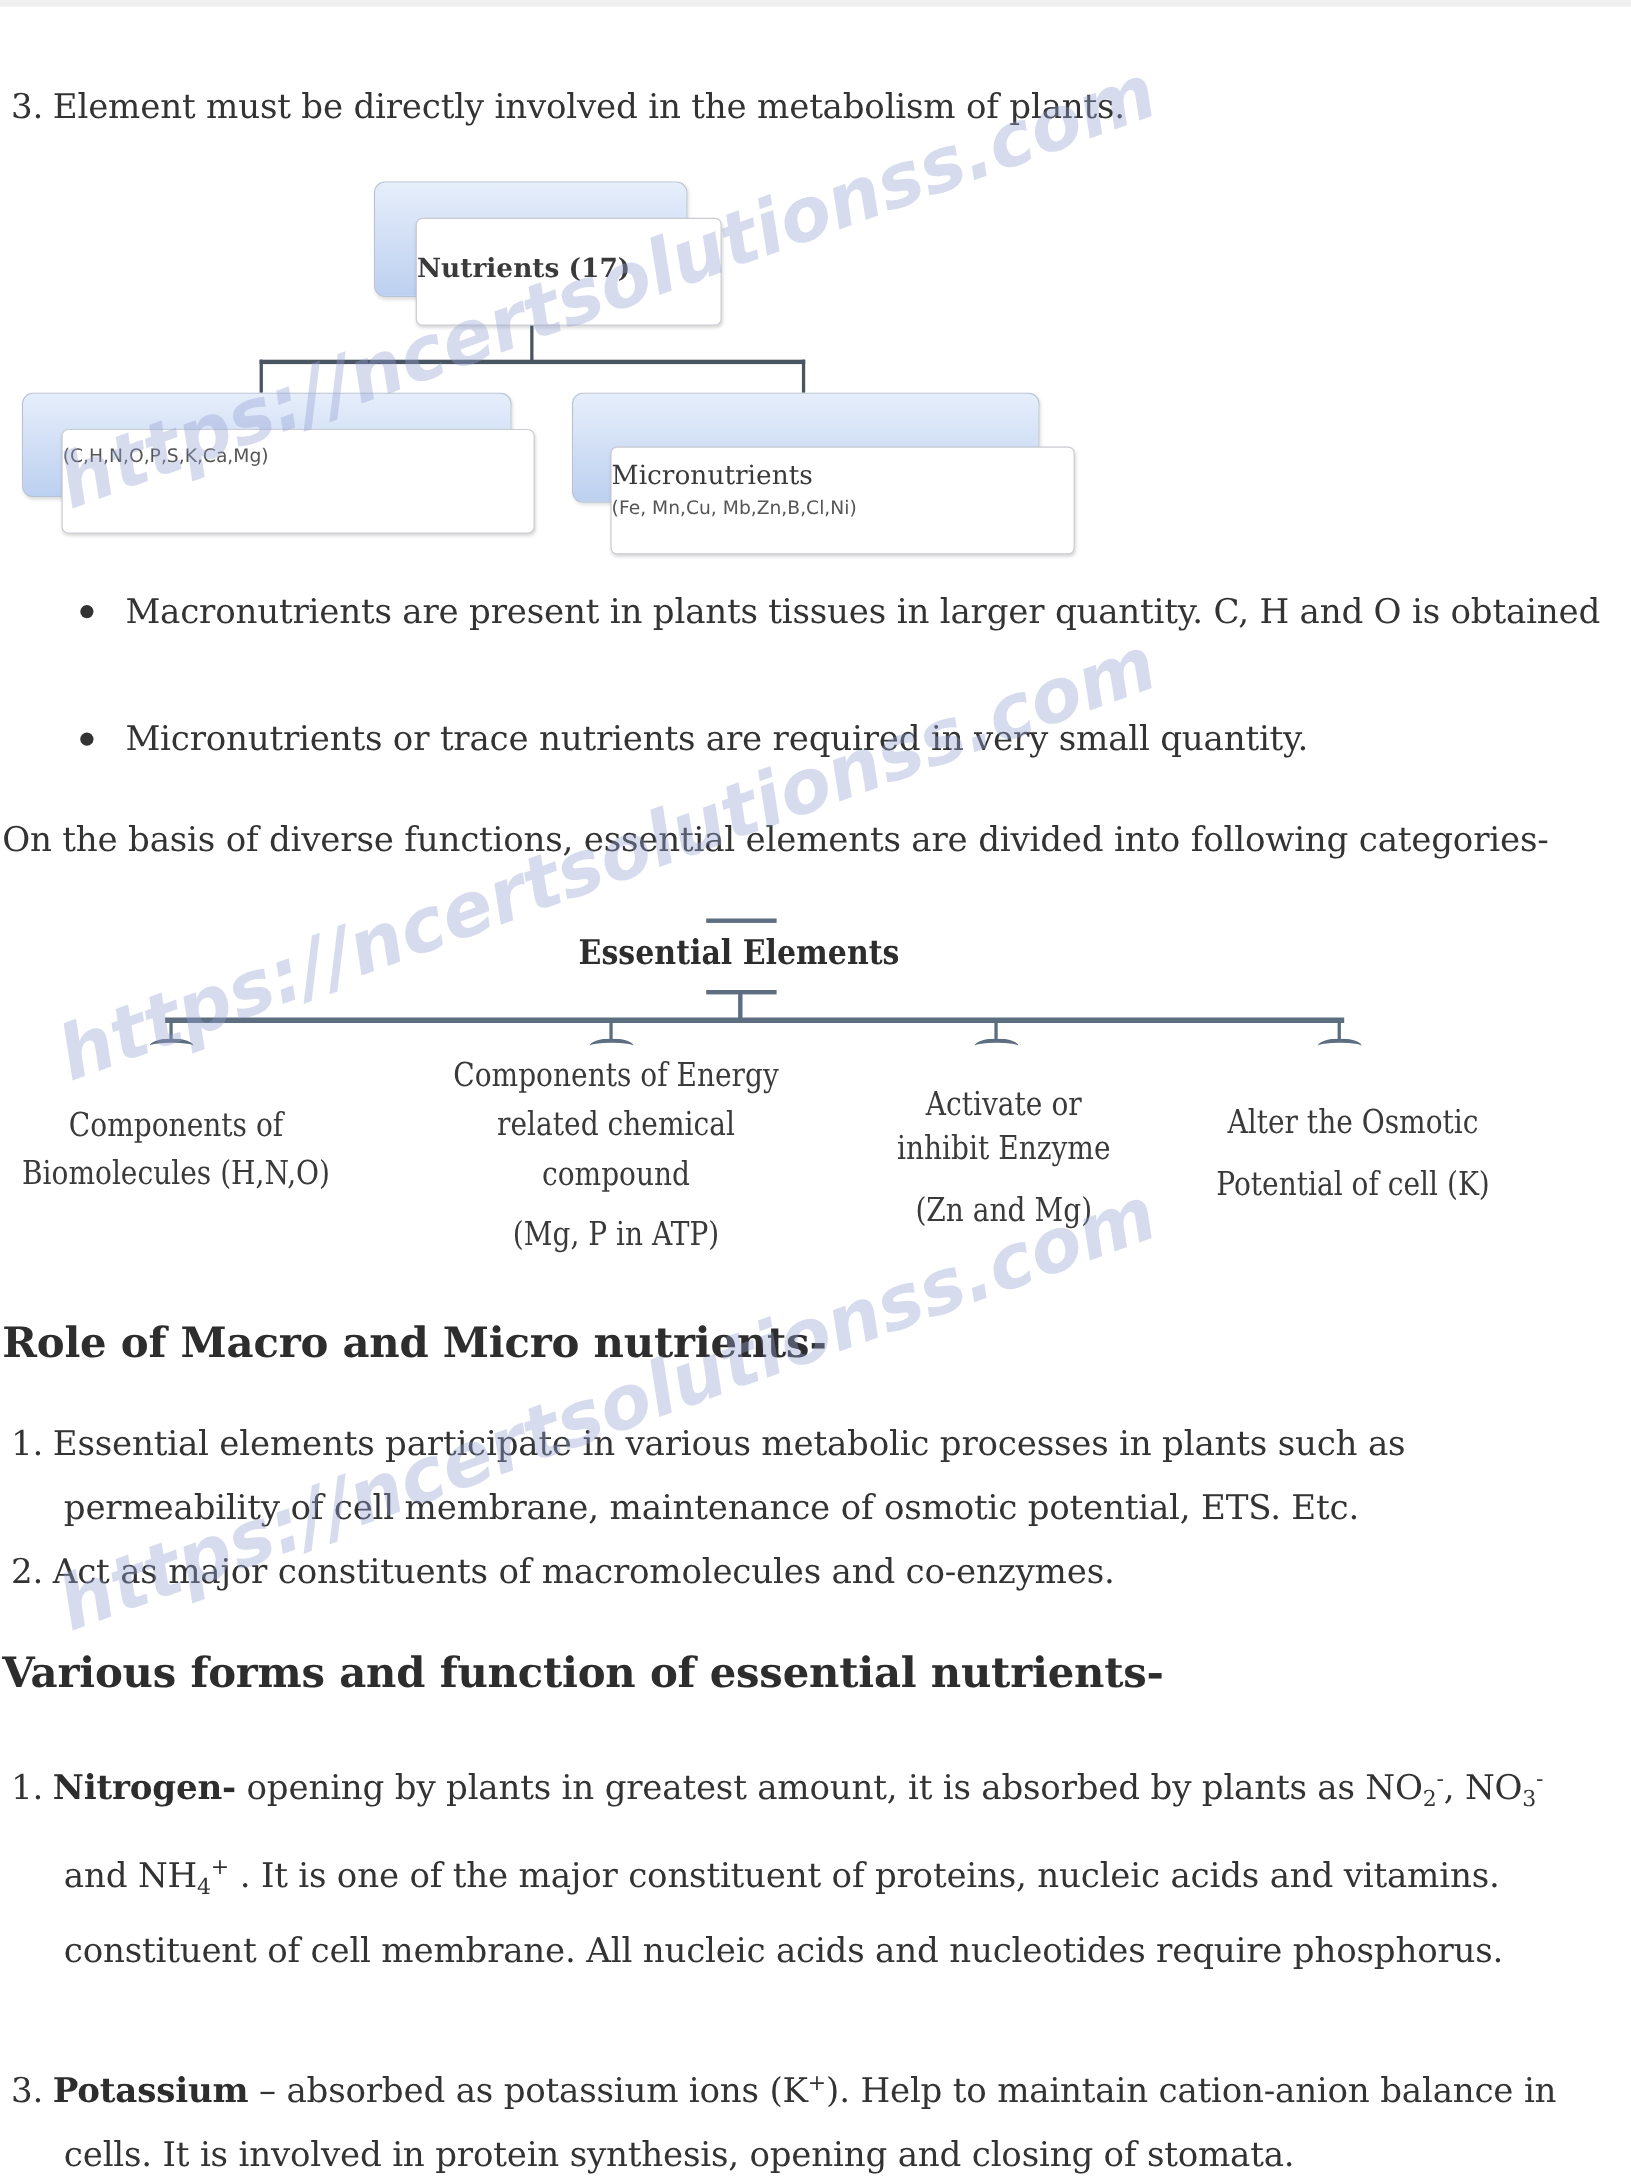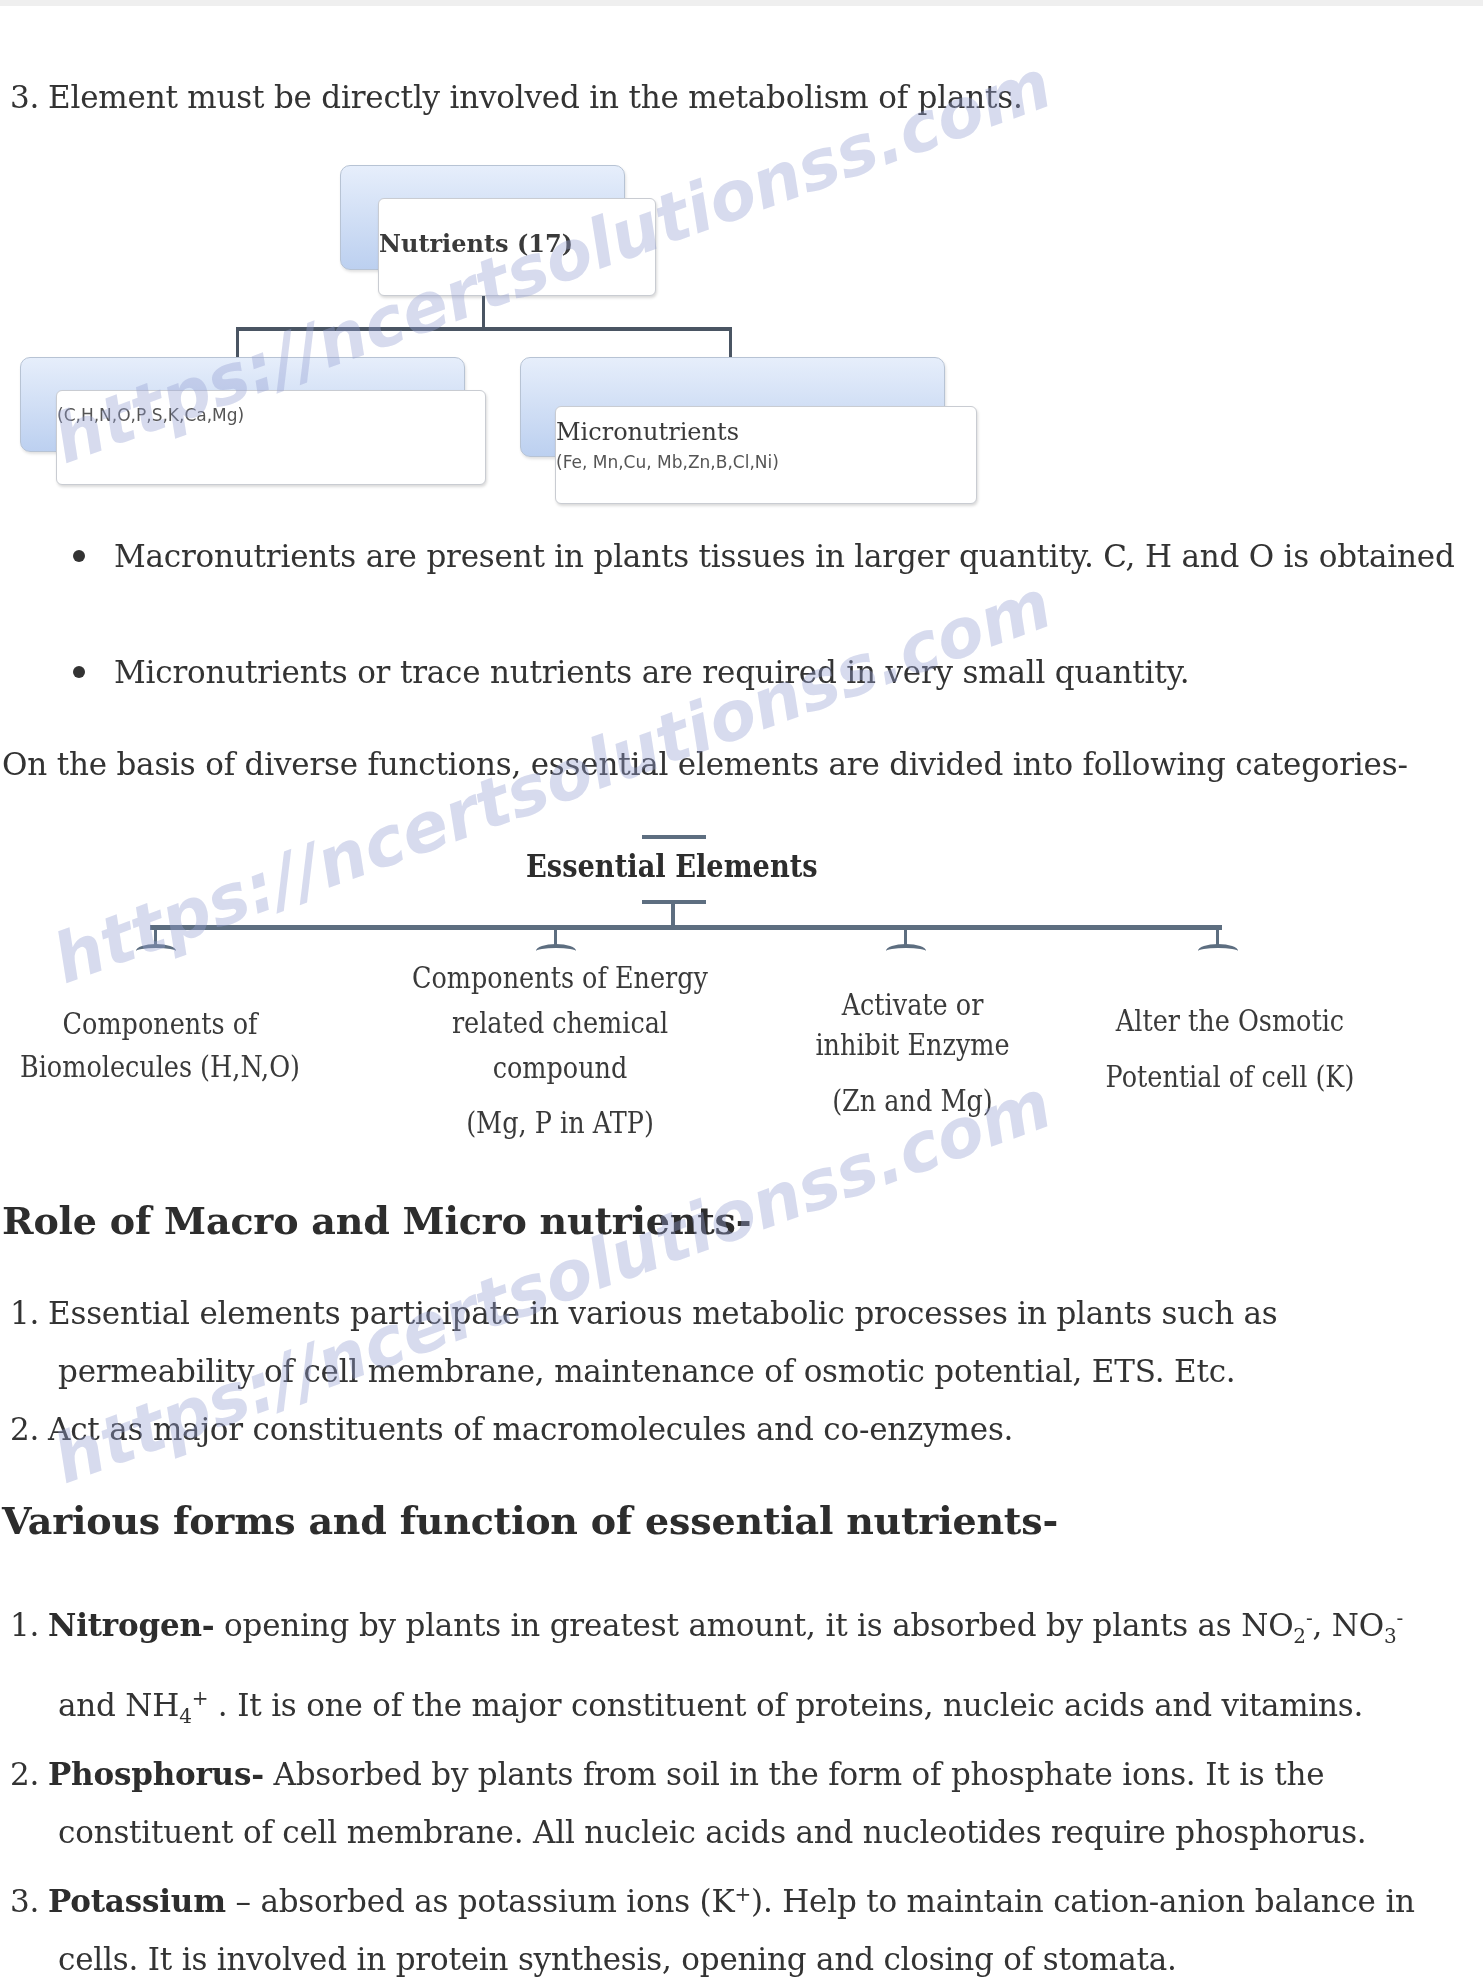--- a/index.html
+++ b/index.html
@@ -170,21 +170,20 @@
 <div class="para heading" style="left:2px; top:1492px;">Various forms and function of essential nutrients-</div>
 
 <div class="para" style="left:0; top:1596px;">
   <span class="num">1.</span><span class="bold">Nitrogen-</span><span> opening by plants in greatest amount, it is absorbed by plants as </span><span>NO</span><sub>2</sub><sup>-</sup><span>, </span><span>NO</span><sub>3</sub><sup>-</sup>
 </div>
 <div class="para" style="left:58px; top:1676px;">
   <span>and </span><span>NH</span><sub>4</sub><sup>+</sup><span> . It is one of the major constituent of proteins, nucleic acids and vitamins.</span>
 </div>
 
 <div class="para" style="left:0; top:1745px;">
-  <div><span class="num">2.</span><span class="bold">Phosphorus-</span><span> Absorbed by plants from soil in the form of phosphate ions. It is the</span></div>
   <div style="padding-left:58px;">constituent of cell membrane. All nucleic acids and nucleotides require phosphorus.</div>
 </div>
 
 <div class="para" style="left:0; top:1872px;">
   <div><span class="num">3.</span><span class="bold">Potassium</span><span> – absorbed as potassium ions (K</span><sup>+</sup><span>). Help to maintain cation-anion balance in</span></div>
   <div style="padding-left:58px;">cells. It is involved in protein synthesis, opening and closing of stomata.</div>
 </div>
 
 <div class="watermark" style="left:70px; top:400px;">https://ncertsolutionss.com</div>
 <div class="watermark" style="left:70px; top:920px;">https://ncertsolutionss.com</div>

